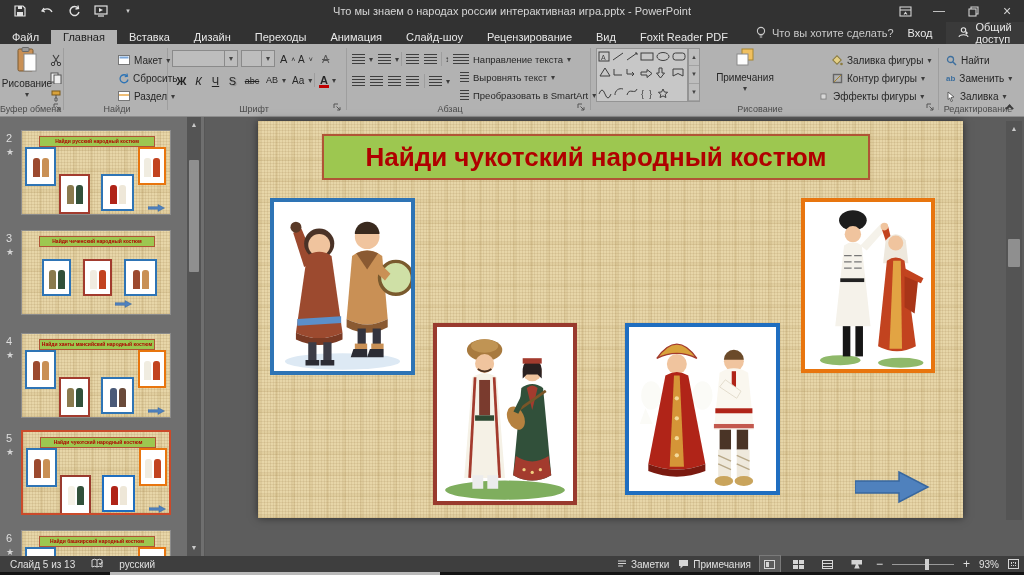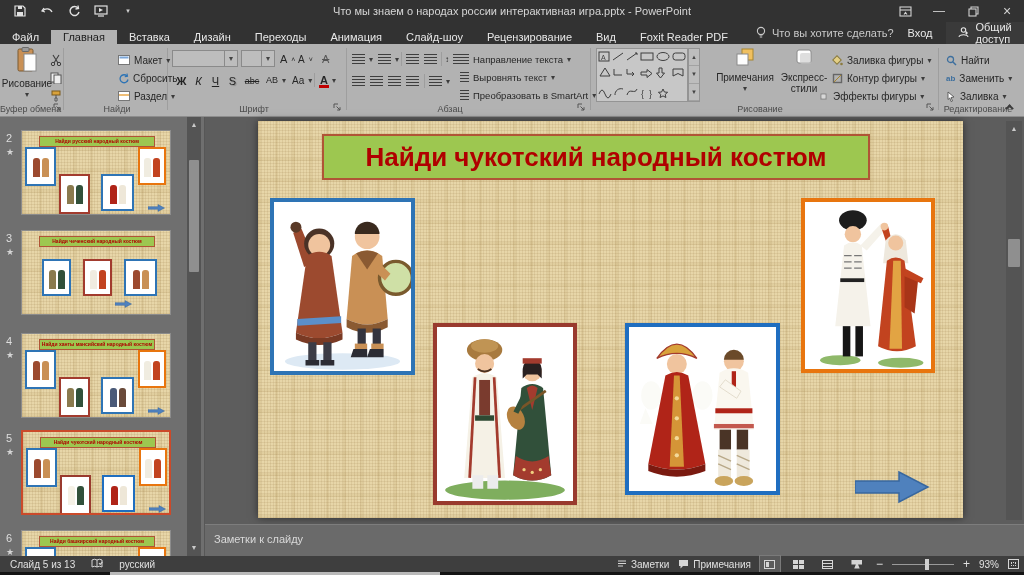--- a/index.html
+++ b/index.html
@@ -399,30 +399,20 @@
       </div>
     <div class="bigbtn" style="left:714px;width:62px">
       <span>
         <svg width="22" height="20" viewBox="0 0 22 20">
             <rect x="8" y="2" width="11" height="11" fill="#f0c060" stroke="#a8862e"></rect>
             <rect x="3" y="7" width="11" height="11" fill="#fdfdfd" stroke="#8a8a8a"></rect>
           </svg>
       </span>
       <span class="blabel">Примечания</span>
       <span class="caret">▾</span>
-    </div>
-    <div class="bigbtn" style="left:780px;width:48px">
-      <span>
-        <svg width="22" height="20" viewBox="0 0 22 20">
-            <rect x="4" y="3" width="14" height="13" rx="2" fill="#fdfdfd" stroke="#8a8a8a"></rect>
-            <rect x="7" y="6" width="11" height="11" rx="2" fill="#c9c9c9" opacity=".6"></rect>
-          </svg>
-      </span>
-      <span class="blabel">Экспресс-</span>
-      <span>стили</span>
     </div>
     <span class="rsmall" style="left:832px;top:8px">
       <span class="icbox">
           <svg width="11" height="11" viewBox="0 0 11 11">
             <rect x="2" y="2" width="6" height="6" transform="rotate(45 5 5)" fill="#e3cf86" stroke="#8a7a3e"></rect>
             <circle cx="9.5" cy="9" r="1.3" fill="#8a7a3e"></circle>
           </svg>
         </span>
       <span>Заливка фигуры</span>
         <span class="caret">▾</span>
@@ -670,23 +660,20 @@
         <polygon points="0,11 44,11 44,2 73,17 44,32 44,23 0,23" fill="#4f81bd" stroke="#38679e" stroke-width="1.5"></polygon>
       </svg>
     </div>
 
     <div class="vscroll" style="left:801px;top:4px;height:399px">
       <span class="sarrow" style="top:1px">▲</span>
       <div class="sthumb" style="top:118px;height:28px"></div>
     </div>
   </div>
 
-  <div class="notes">
-    <span>Заметки к слайду</span>
-  </div>
 
   <div class="statusbar">
     <div class="sb-left">
       <span>Слайд 5 из 13</span>
       <span>
         <svg width="12" height="11" viewBox="0 0 12 11">
             <path d="M1 2 Q3.5 0.5 6 2 Q8.5 0.5 11 2 V9 Q8.5 7.5 6 9 Q3.5 7.5 1 9 Z" fill="none" stroke="#d5d5d5" stroke-width="1"></path>
             <path d="M6 2 V9" stroke="#d5d5d5" stroke-width="1"></path>
             <path d="M8 5 l1.2 1.4 L11.5 3.8" fill="none" stroke="#d5d5d5" stroke-width="1.1"></path>
           </svg>

